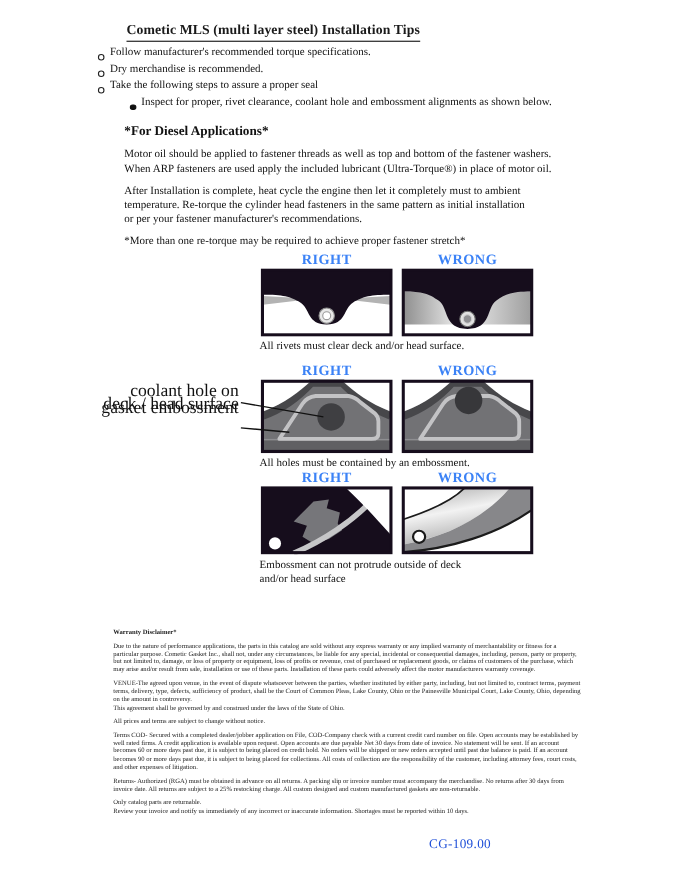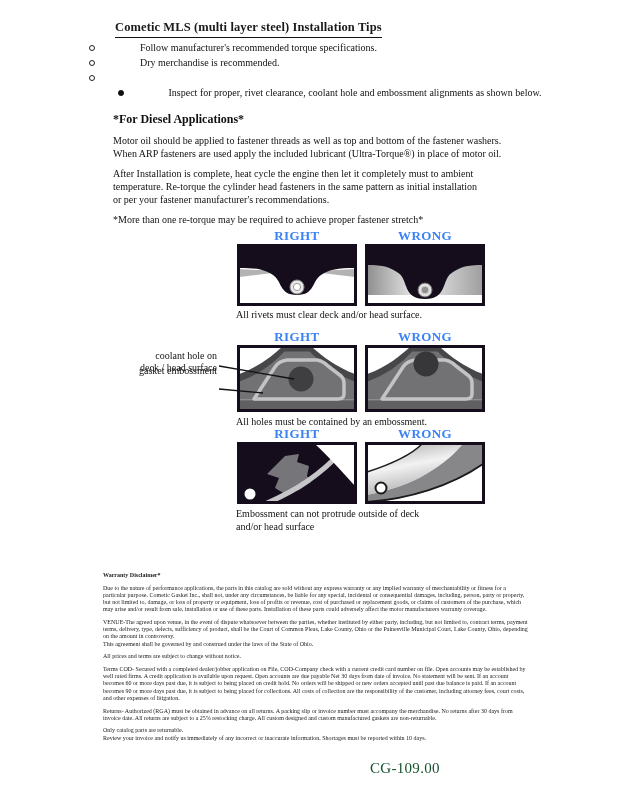--- a/index.html
+++ b/index.html
@@ -1,58 +1,59 @@
 <!DOCTYPE html>
 <html><head>
 <meta charset="utf-8">
 <style>
   html,body{margin:0;padding:0;background:#fff;}
   .page{position:relative;width:544px;height:800px;background:#fff;overflow:hidden;
         font-family:Liberation Serif, serif;color:#1a1a1a;}
   .title{position:absolute;left:115px;top:20px;font-size:12.5px;font-weight:bold;
          letter-spacing:.1px;border-bottom:1.6px solid #111;padding-bottom:2px;}
   .bullets{position:absolute;left:89px;top:40px;font-size:10px;color:#111;}
-  .b-row{display:flex;align-items:flex-start;height:15px;line-height:15px;gap:40px;}
+  .b-row{display:flex;align-items:flex-end;height:15px;line-height:15px;}
   .b-mark{width:4px;height:4px;border:1px solid #222;border-radius:50%;margin:5px 5px 0 0;flex:none;background:#fff;}
   .b-row.sub{margin-left:29px;}
   .b-row.sub .b-mark{width:3.5px;height:3.5px;background:#111;border-color:#111;}
   .diesel{position:absolute;left:113px;top:112px;width:460px;font-size:10px;color:#111;}
   .diesel-h{font-size:12px;font-weight:bold;margin:0 0 7px 0;}
   .dline{line-height:13px;white-space:nowrap;}
   .dgap{height:7px;}
   .rw{position:absolute;width:120px;text-align:center;font-size:13px;font-weight:600;
       letter-spacing:.4px;color:#3b82f6;}
   .panel{position:absolute;width:120px;}
   .panel svg{display:block;}
   .cap{position:absolute;font-size:10px;line-height:12.5px;color:#111;}
-  .d2label{position:absolute;left:90px;width:127px;text-align:right;font-size:10px;line-height:12px;color:#111;}
+  .d2label{position:absolute;left:90px;width:127px;text-align:right;font-size:16px;line-height:12px;color:#111;}
   .leaders{position:absolute;left:0;top:0;z-index:6;pointer-events:none;}
   .legal{position:absolute;left:103px;top:572px;width:427px;font-size:6px;line-height:7.2px;color:#222;}
   .legal-h{font-weight:bold;}
   .lgap{height:5.5px;}
-  .footer{position:absolute;left:370px;top:760px;font-size:15px;letter-spacing:.3px;color:#14532d;}
+  .footer{position:absolute;left:390px;top:760px;font-size:12px;letter-spacing:.3px;color:#1d4ed8;}
 </style>
 </head>
 <body>
 
 <div class="page">
 
   <div class="title">Cometic MLS (multi layer steel) Installation Tips</div>
 
   <div class="bullets">
     <div class="b-row">
       <span class="b-mark"></span>
       <span>Follow manufacturer's recommended torque specifications.</span>
     </div>
     <div class="b-row">
       <span class="b-mark"></span>
       <span>Dry merchandise is recommended.</span>
     </div>
     <div class="b-row">
       <span class="b-mark"></span>
+      <span>Take the following steps to assure a proper seal</span>
     </div>
     <div class="b-row sub">
       <span class="b-mark"></span>
       <span>Inspect for proper, rivet clearance, coolant hole and embossment alignments as shown below.</span>
     </div>
   </div>
 
   <div class="diesel">
     <div class="diesel-h">*For Diesel Applications*</div>
     <div class="dline">Motor oil should be applied to fastener threads as well as top and bottom of the fastener washers.</div>

